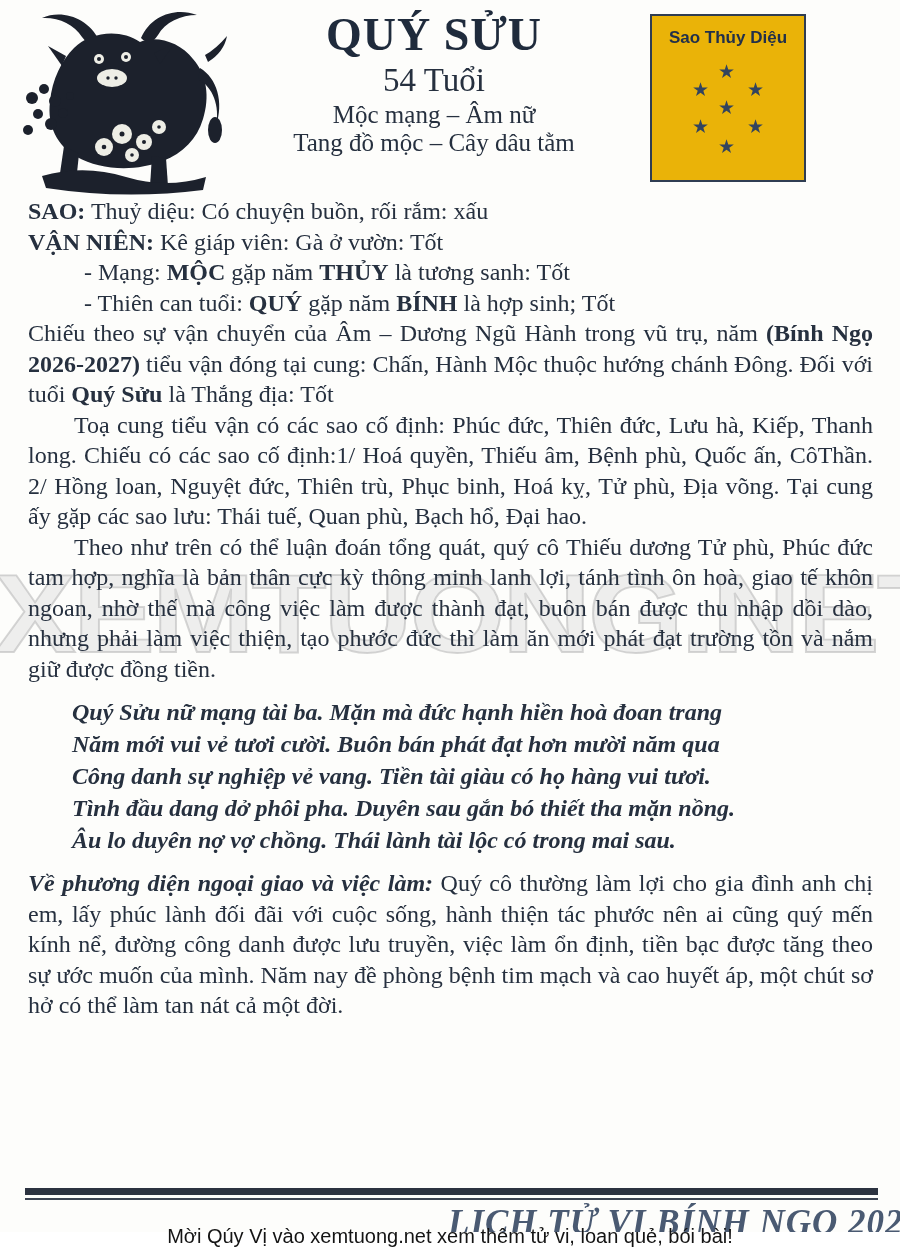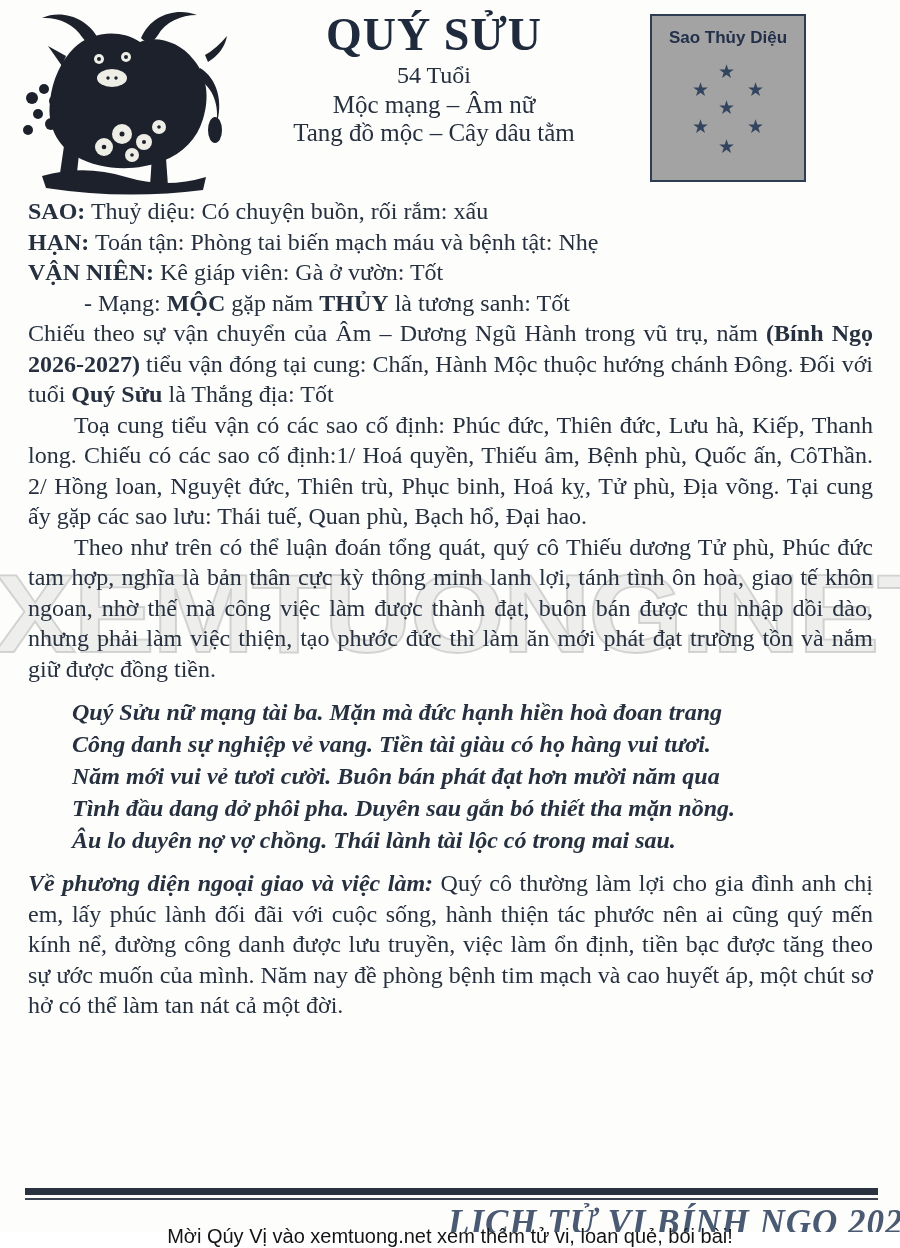--- a/index.html
+++ b/index.html
@@ -6,28 +6,28 @@
   #page{
     position:relative;width:900px;height:1248px;margin:0 auto;
     background:#fdfdfb;overflow:hidden;
     font-family:"Liberation Serif","DejaVu Serif",serif;
     color:#26303f;
   }
   
   #ox{position:absolute;left:4px;top:6px;width:230px;height:190px;}
   #header{position:absolute;left:222px;top:10px;width:424px;text-align:center;z-index:2;}
   .title{font-size:46px;font-weight:bold;letter-spacing:1px;color:#1f2b3c;line-height:1.1;}
-  .age{font-size:24px;margin-top:1px;}
+  .age{font-size:33px;margin-top:1px;}
   .birth{font-size:26px;margin-top:2px;}
   .menh{font-size:25px;margin-top:2px;}
   .tang{font-size:25px;}
   
   #starbox{
     position:absolute;left:650px;top:14px;width:152px;height:164px;
-    border:2px solid #2f3d52;background:#a3a3a3;z-index:2;
+    border:2px solid #2f3d52;background:#eab308;z-index:2;
   }
   .starbox-title{
     text-align:center;margin-top:12px;
     font:bold 17px "Liberation Sans","DejaVu Sans",sans-serif;color:#22304a;
   }
   .star{position:absolute;font-size:19px;color:#33445e;line-height:1;}
   .s1{left:66px;top:46px;} .s2{left:40px;top:64px;} .s3{left:95px;top:64px;}
   .s4{left:66px;top:82px;} .s5{left:40px;top:101px;} .s6{left:95px;top:101px;}
   .s7{left:66px;top:121px;}
   
@@ -129,29 +129,29 @@
     <span class="star s4">★</span>
     <span class="star s5">★</span>
     <span class="star s6">★</span>
     <span class="star s7">★</span>
   </div>
 
   <div id="watermark">XEMTUONG.NET</div>
 
   <div id="content-blocks">
       <p class="blk"><span class="sb">SAO:</span><span> Thuỷ diệu: Có chuyện buồn, rối rắm: xấu</span></p>
-      <p class="blk"><span class="sb">HẠN:</span><span> Toán tận: Phòng tai biến mạch máu và bệnh tật: Nhẹ</span></p>
       <p class="blk"><span class="sb">VẬN NIÊN:</span><span> Kê giáp viên: Gà ở vườn: Tốt</span></p>
       <p class="blk sub"><span>- Mạng: </span><span class="sb">MỘC</span><span> gặp năm </span><span class="sb">THỦY</span><span> là tương sanh: Tốt</span></p>
+      <p class="blk sub"><span>- Thiên can tuổi: </span><span class="sb">QUÝ</span><span> gặp năm </span><span class="sb">BÍNH</span><span>  là hợp sinh; Tốt</span></p>
       <p class="blk para noind"><span>Chiếu theo sự vận chuyển của Âm – Dương Ngũ Hành trong vũ trụ, năm </span><span class="sb">(Bính Ngọ 2026-2027)</span><span> tiểu vận đóng tại cung: Chấn, Hành Mộc thuộc hướng chánh Đông. Đối với tuổi </span><span class="sb">Quý Sửu</span><span> là Thắng địa: Tốt</span></p>
       <p class="blk para"><span>Toạ cung tiểu vận có các sao cố định: Phúc đức, Thiên đức, Lưu hà, Kiếp, Thanh long. Chiếu có các sao cố định:1/ Hoá quyền, Thiếu âm, Bệnh phù, Quốc ấn, CôThần. 2/ Hồng loan, Nguyệt đức, Thiên trù, Phục binh, Hoá kỵ, Tử phù, Địa võng. Tại cung ấy gặp các sao lưu: Thái tuế, Quan phù, Bạch hổ, Đại hao.</span></p>
       <p class="blk para"><span>Theo như trên có thể luận đoán tổng quát, quý cô Thiếu dương Tử phù, Phúc đức tam hợp, nghĩa là bản thân cực kỳ thông minh lanh lợi, tánh tình ôn hoà, giao tế khôn ngoan, nhờ thế mà công việc làm được thành đạt, buôn bán được thu nhập dồi dào, nhưng phải làm việc thiện, tạo phước đức thì làm ăn mới phát đạt trường tồn và nắm giữ được đồng tiền.</span></p>
       <p class="blk verse gap"><span>Quý Sửu nữ mạng tài ba. Mặn mà đức hạnh hiền hoà đoan trang</span></p>
+      <p class="blk verse"><span>Năm mới vui vẻ tươi cười. Buôn bán phát đạt hơn mười năm qua</span></p>
       <p class="blk verse"><span>Công danh sự nghiệp vẻ vang. Tiền tài giàu có họ hàng vui tươi.</span></p>
-      <p class="blk verse"><span>Năm mới vui vẻ tươi cười. Buôn bán phát đạt hơn mười năm qua</span></p>
       <p class="blk verse"><span>Tình đầu dang dở phôi pha. Duyên sau gắn bó thiết tha mặn nồng.</span></p>
       <p class="blk verse"><span>Âu lo duyên nợ vợ chồng. Thái lành tài lộc có trong mai sau.</span></p>
       <p class="blk para noind gap"><span class="sb si">Về phương diện ngoại giao và việc làm:</span><span> Quý cô thường làm lợi cho gia đình anh chị em, lấy phúc lành đối đãi với cuộc sống, hành thiện tác phước nên ai cũng quý mến kính nể, đường công danh được lưu truyền, việc làm ổn định, tiền bạc được tăng theo sự ước muốn của mình. Năm nay đề phòng bệnh tim mạch và cao huyết áp, một chút sơ hở có thể làm tan nát cả một đời.</span></p>
     </div>
 
   <div class="rule-thick"></div>
   <div class="rule-thin"></div>
   <div id="bottom-banner">LỊCH TỬ VI BÍNH NGỌ 2026</div>
 
   <div id="footer-bar"></div>

